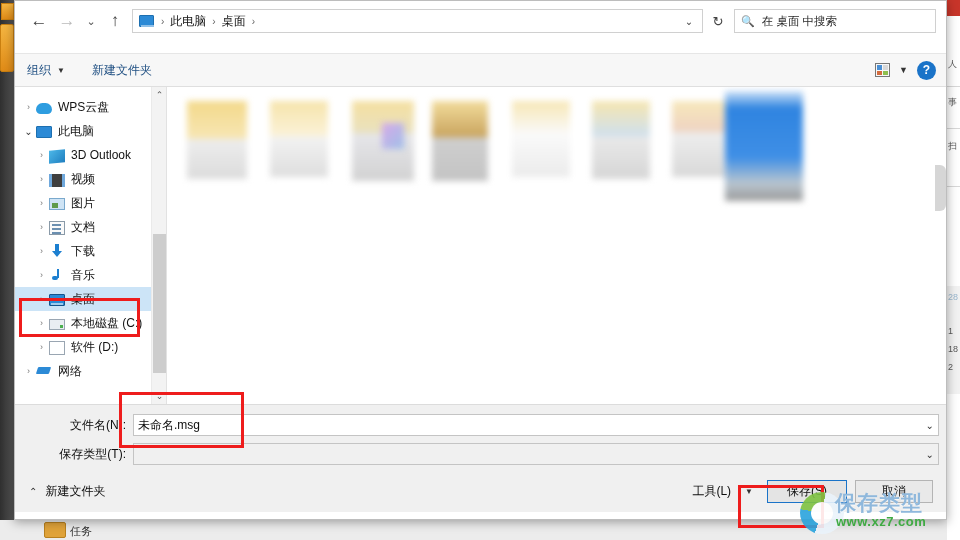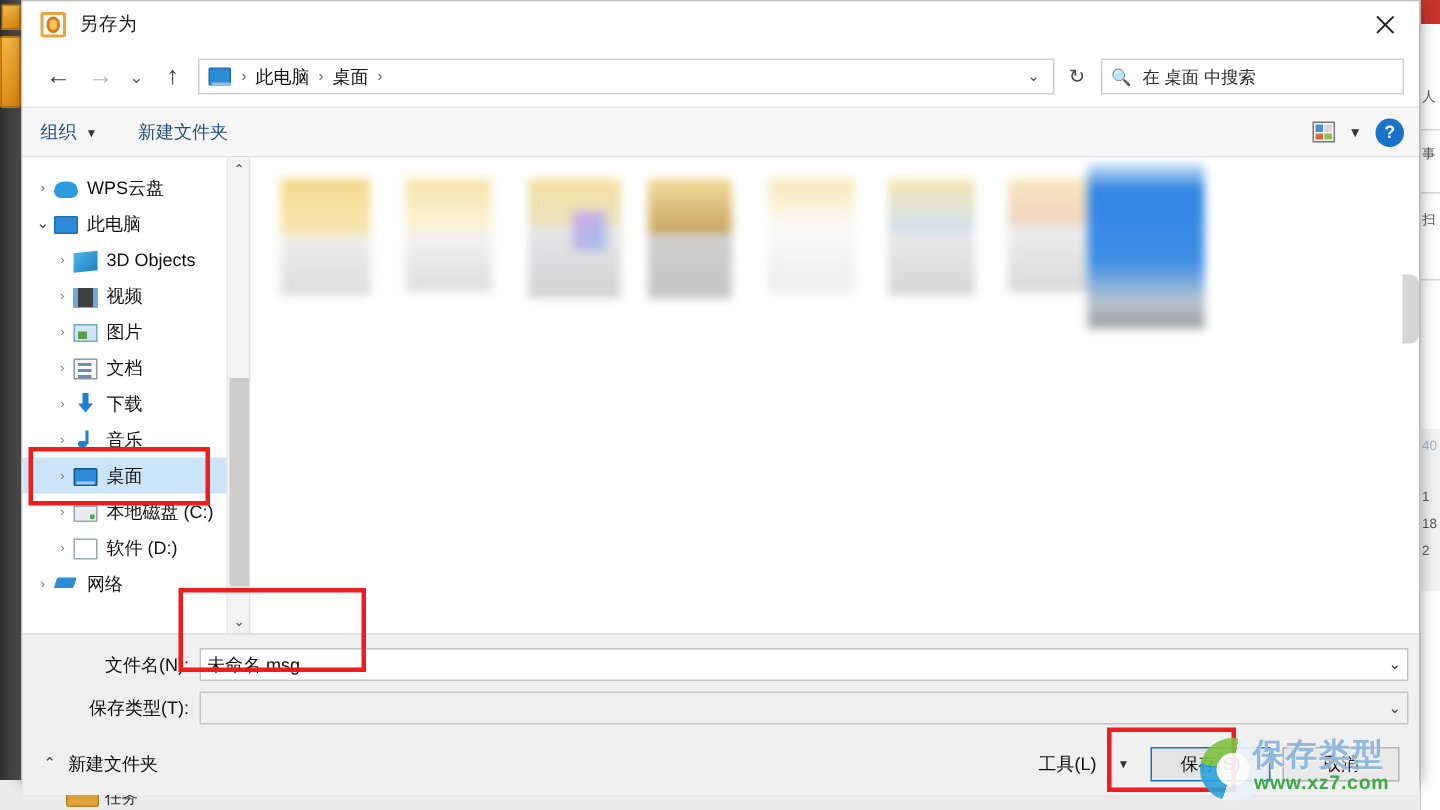--- a/index.html
+++ b/index.html
@@ -117,21 +117,21 @@
     width: 202px; height: 24px; border: 1px solid #d0d0d0; background: #fff;
     display: flex; align-items: center; padding: 0 6px; margin-left: 4px;
   }
   #search-icon { color: #8a6fb0; font-size: 11px; margin-right: 7px; }
   #search-ph { font-size: 11.5px; color: #2b2b2b; }
 
   
   #toolbar {
     height: 34px; background: #f7f7f7; border-top: 1px solid #e6e6e6;
     border-bottom: 1px solid #dfdfdf;
-    display: flex; align-items: center; padding: 0 12px; position: relative;
+    display: flex; align-items: center; padding: 0 12px; position: relative; margin-top: 12px;
   }
   .tb-link { font-size: 12px; color: #1f4f82; cursor: default; }
   #tb-organize { display: flex; align-items: center; gap: 6px; }
   #tb-organize .caret { font-size: 8px; color: #333; }
   #tb-newfolder { margin-left: 27px; }
   #tb-right { position: absolute; right: 10px; display: flex; align-items: center; gap: 9px; }
   #view-icon {
     width: 15px; height: 14px; display: grid; grid-template-columns: 1fr 1fr;
     grid-template-rows: 1fr 1fr; gap: 1px; border: 1px solid #777; padding: 1px;
   }
@@ -292,44 +292,32 @@
 
   <div id="bg-right-panel"></div>
   <div id="bg-red-bar"></div>
   <div class="bg-text-frag" style="top:58px;">人</div>
   <div class="bg-text-frag" style="top:96px;">事</div>
   <div class="bg-text-frag" style="top:140px;">扫</div>
   <div class="bg-rule" style="top:86px;"></div>
   <div class="bg-rule" style="top:128px;"></div>
   <div class="bg-rule" style="top:186px;"></div>
   <div id="bg-grey-band"></div>
-  <div class="bg-text-frag" style="top:292px;color:#9bb8cf;">40</div>
+  <div class="bg-text-frag" style="top:292px;color:#9bb8cf;">28</div>
   <div class="bg-text-frag" style="top:326px;">1</div>
   <div class="bg-text-frag" style="top:344px;">18</div>
   <div class="bg-text-frag" style="top:362px;">2</div>
 
   <div id="bg-bottom-grey"></div>
   <div id="bg-tray-icon"></div>
   <div id="bg-tray-text">任务</div>
 </div>
 
 <div id="dialog">
 
-  <div id="titlebar">
-    <div id="app-icon">
-        <span class="glyph"></span>
-      </div>
-    <div id="title-text">另存为</div>
-    <div id="close-btn">
-      <svg width="13" height="13" viewBox="0 0 13 13">
-        <line x1="1" y1="1" x2="12" y2="12" stroke="#222" stroke-width="1.2"></line>
-        <line x1="12" y1="1" x2="1" y2="12" stroke="#222" stroke-width="1.2"></line>
-      </svg>
-    </div>
-  </div>
 
   <div id="navbar">
     <div class="nav-arrow">←</div>
     <div class="nav-arrow disabled">→</div>
     <div class="nav-arrow nav-small">⌄</div>
     <div class="nav-arrow">↑</div>
 
     <div id="addressbar">
       <div id="crumb-icon"></div>
       <span class="crumb-sep">›</span>
@@ -376,21 +364,21 @@
             <span class="lbl">WPS云盘</span>
           </div>
           <div class="tree-row indent1">
             <span class="tw open">⌄</span>
             <span class="ticon ic-pc"></span>
             <span class="lbl">此电脑</span>
           </div>
           <div class="tree-row indent2">
             <span class="tw">›</span>
             <span class="ticon ic-3d"></span>
-            <span class="lbl">3D Objects</span>
+            <span class="lbl">3D Outlook</span>
           </div>
           <div class="tree-row indent2">
             <span class="tw">›</span>
             <span class="ticon ic-video"></span>
             <span class="lbl">视频</span>
           </div>
           <div class="tree-row indent2">
             <span class="tw">›</span>
             <span class="ticon ic-pic"></span>
             <span class="lbl">图片</span>

